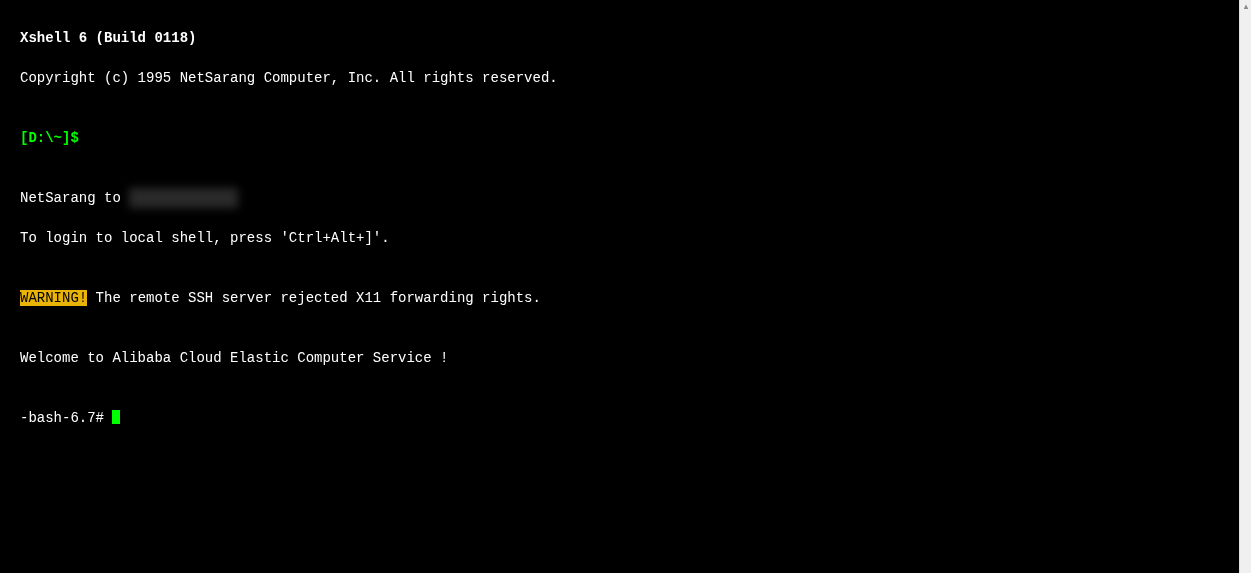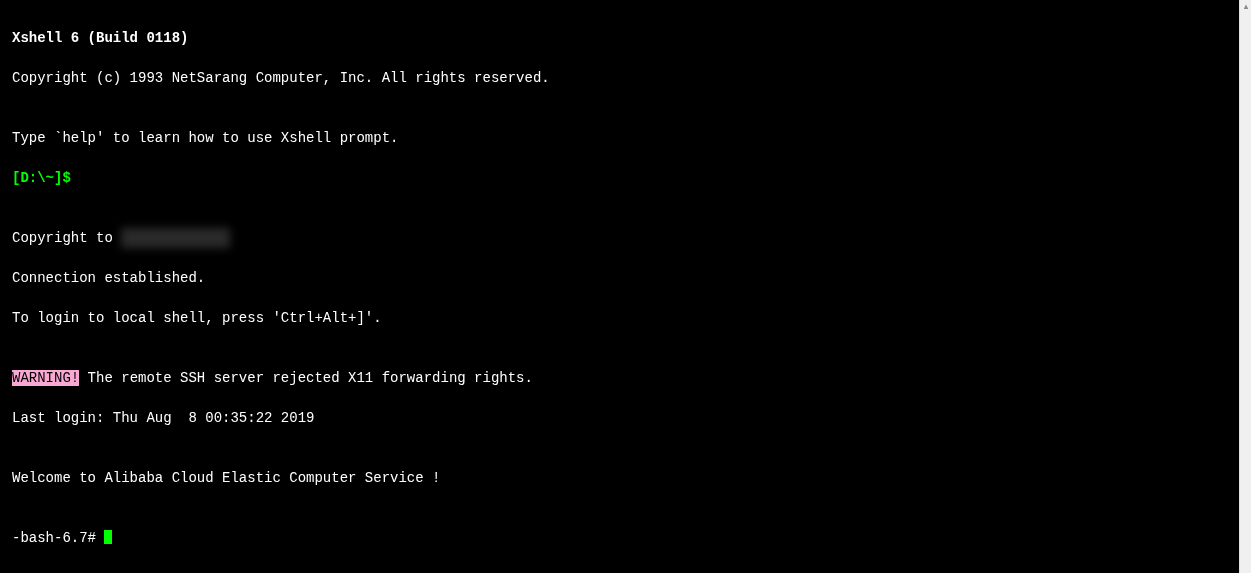--- a/index.html
+++ b/index.html
@@ -6,40 +6,40 @@
     html, body { width: 1251px; height: 573px; overflow: hidden; background: #fff; }
     .wrap { display: flex; height: 573px; }
     .terminal {
       width: 1239px;
       height: 573px;
       background: #000;
       color: #fff;
       font-family: Consolas, "Courier New", monospace;
       font-size: 14px;
       line-height: 20px;
-      padding: 8px 4px 4px 12px;
+      padding: 8px 4px 4px 20px;
       white-space: pre;
       overflow: hidden;
     }
     .scrollbar {
       width: 12px;
       height: 573px;
       background: #f0f0f0;
       position: relative;
       border-left: 1px solid #e0e0e0;
     }
     .scroll-up-arrow {
       width: 12px; height: 12px;
       display: flex; align-items: center; justify-content: center;
       font-size: 9px; color: #888;
     }
     .bold { font-weight: bold; }
     .green { color: #00ff00; }
     .inv {
-      background: #f9a8d4;
+      background: #eab308;
       color: #000;
     }
     .cursor {
       display: inline-block;
       width: 8px;
       height: 14px;
       background: #00ff00;
       vertical-align: -2px;
     }
     .blur {
@@ -49,31 +49,28 @@
       color: #2a2a2a;
     }
     .line { display: block; }
   </style>
 </head>
 <body>
 
 <div class="wrap">
   <div class="terminal">
 <span class="line bold">Xshell 6 (Build 0118)</span>
-<span class="line">Copyright (c) 1993 NetSarang Computer, Inc. All rights reserved.</span>
+<span class="line">Copyright (c) 1995 NetSarang Computer, Inc. All rights reserved.</span>
 <span class="line"></span>
-<span class="line">Type `help' to learn how to use Xshell prompt.</span>
 <span class="line"><span class="green bold">[D:\~]$</span></span>
 <span class="line"></span>
-<span class="line"><span>Copyright to </span><span class="blur">███.██.████..</span></span>
-<span class="line">Connection established.</span>
+<span class="line"><span>NetSarang to </span><span class="blur">███.██.████..</span></span>
 <span class="line">To login to local shell, press 'Ctrl+Alt+]'.</span>
 <span class="line"></span>
 <span class="line"><span class="inv">WARNING!</span><span> The remote SSH server rejected X11 forwarding rights.</span></span>
-<span class="line">Last login: Thu Aug  8 00:35:22 2019</span>
 <span class="line"></span>
 <span class="line">Welcome to Alibaba Cloud Elastic Computer Service !</span>
 <span class="line"></span>
 <span class="line"><span>-bash-6.7# </span><span class="cursor"></span></span>
   </div>
   <div class="scrollbar">
     <div class="scroll-up-arrow">▴</div>
   </div>
 </div>
 

